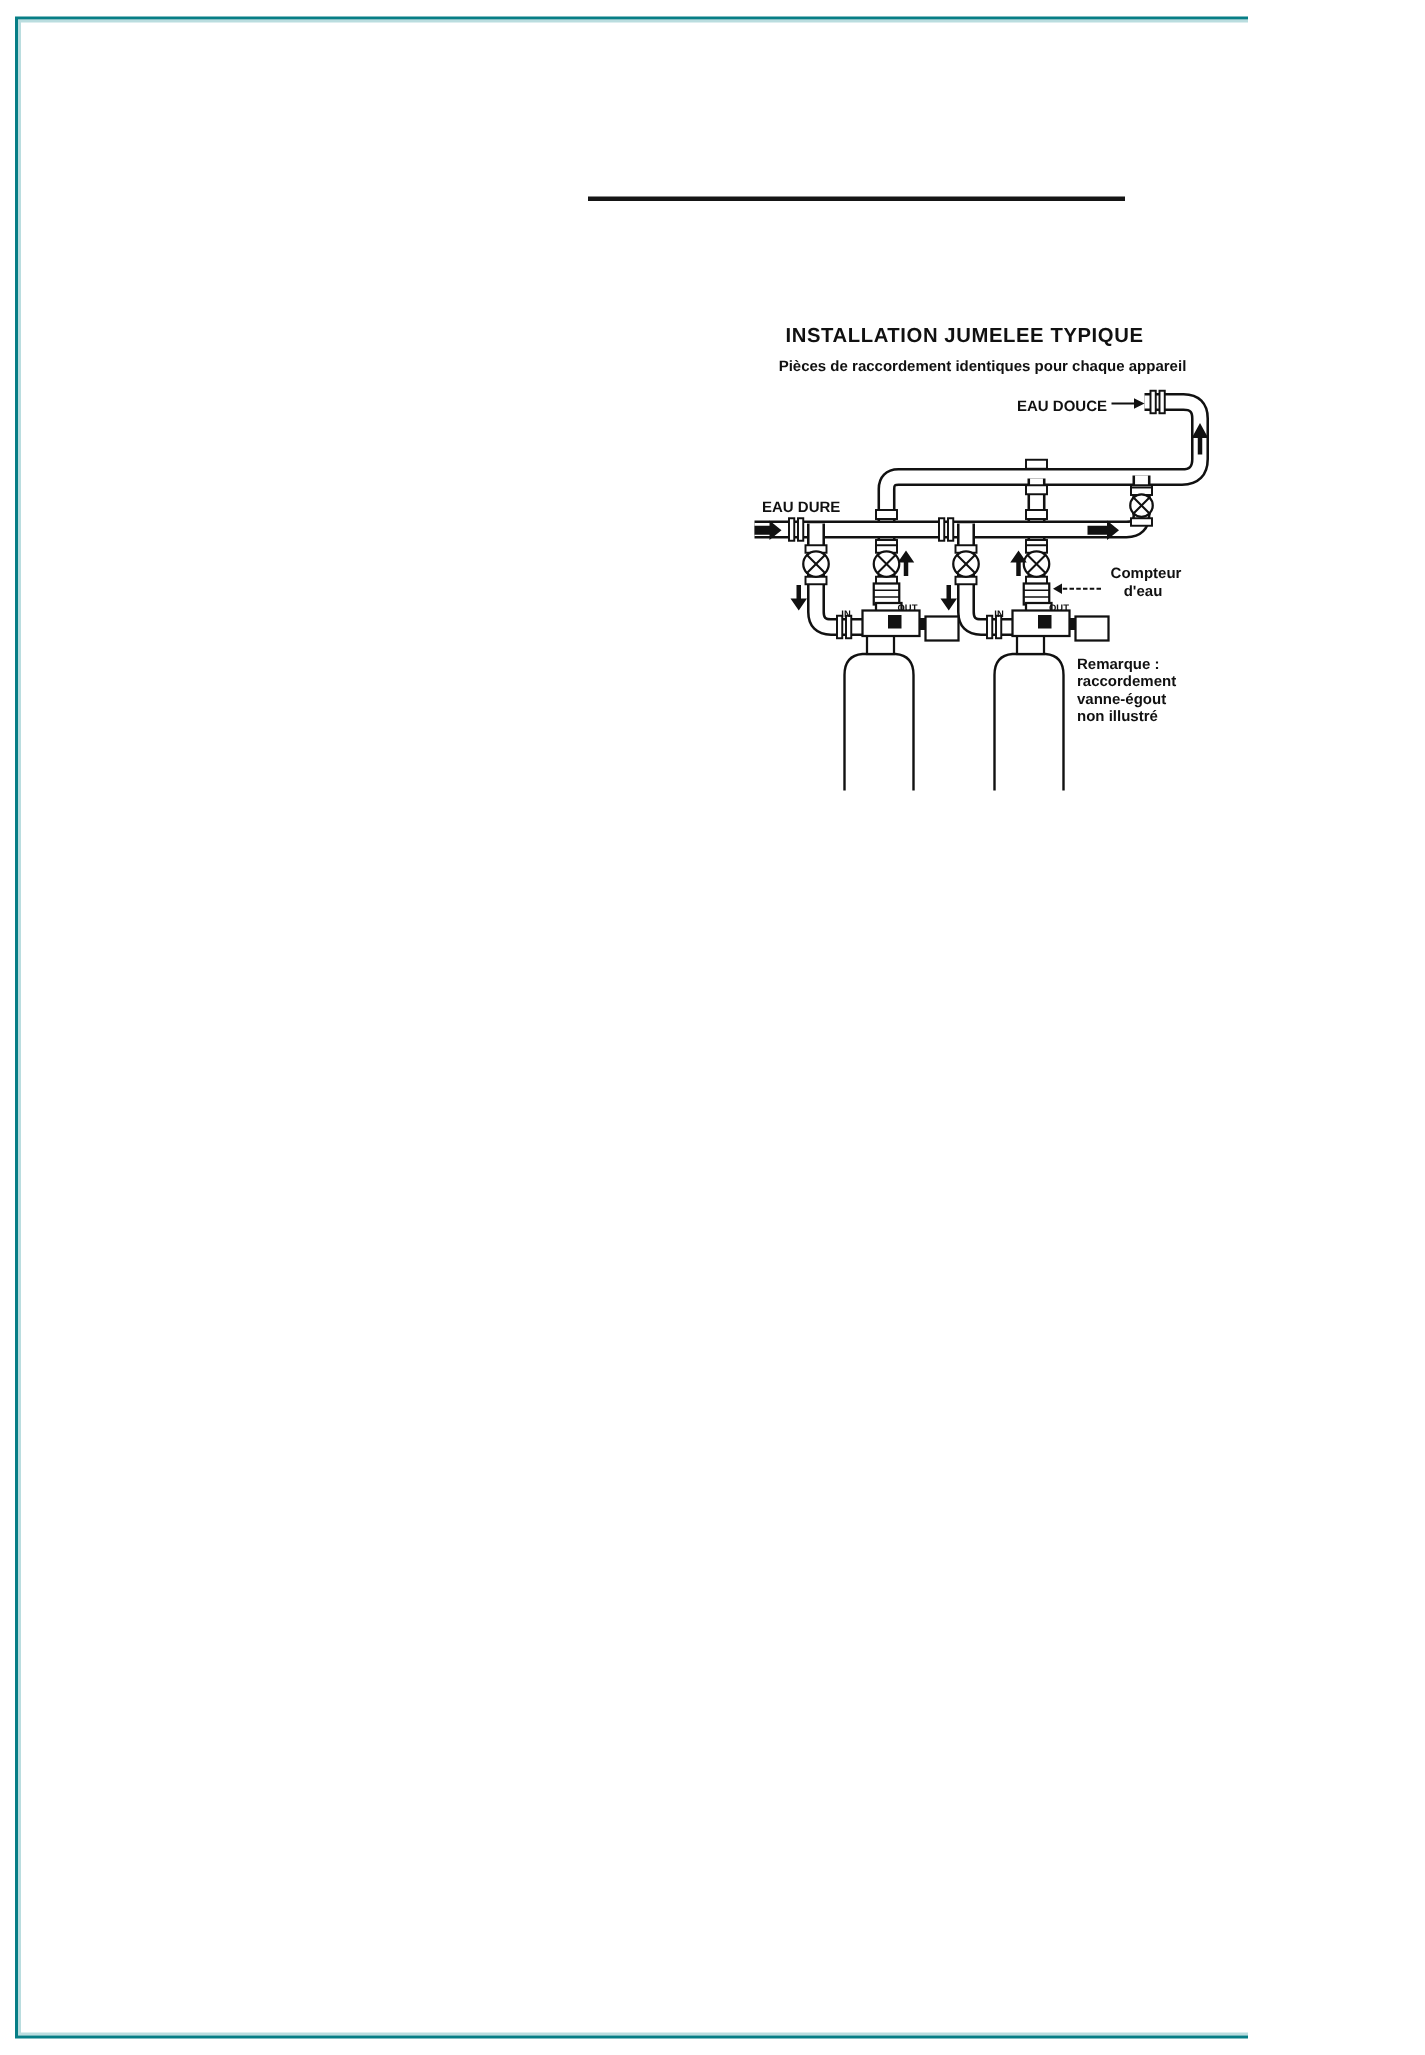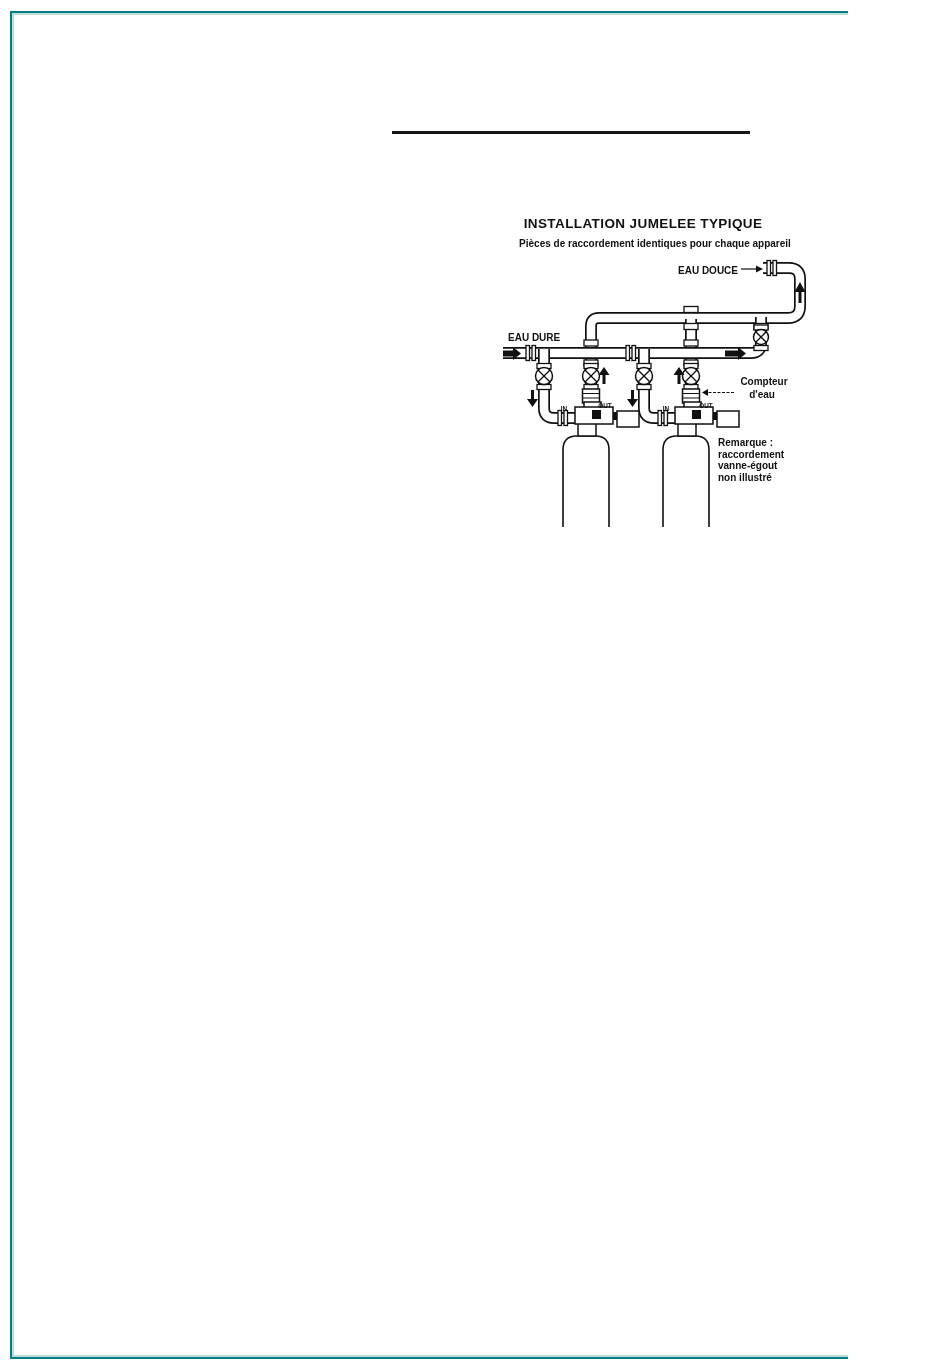--- a/index.html
+++ b/index.html
@@ -1,17 +1,17 @@
 <!DOCTYPE html>
 <html><head>
 <meta charset="utf-8">
 <style>
   html,body{margin:0;padding:0;background:#ffffff;}
   #page{position:relative;width:832px;height:1370px;background:#ffffff;overflow:hidden;
-        font-family:"Liberation Sans",sans-serif;padding-left:16px;}
+        font-family:"Liberation Sans",sans-serif;}
   #page-frame{position:absolute;left:10px;top:11px;width:931px;height:1348px;
         box-sizing:border-box;border:2.5px solid #077e86;
         box-shadow:inset 0 0 0 2px #badddf;}
   #title-rule{position:absolute;left:392px;top:131px;width:358px;height:2.5px;background:#151515;}
   #diagram-wrap{position:absolute;left:493px;top:203px;width:326px;height:334px;}
   .pipe-o{fill:none;stroke:#111;stroke-width:12;stroke-linejoin:round;stroke-linecap:butt;}
   .pipe-i{fill:none;stroke:#fff;stroke-width:8.6;stroke-linejoin:round;stroke-linecap:butt;}
   .hub{fill:#fff;stroke:#111;stroke-width:1.3;}
   .valve{fill:#fff;stroke:#111;stroke-width:1.5;}
   .xline{stroke:#111;stroke-width:1.4;stroke-linecap:round;}

